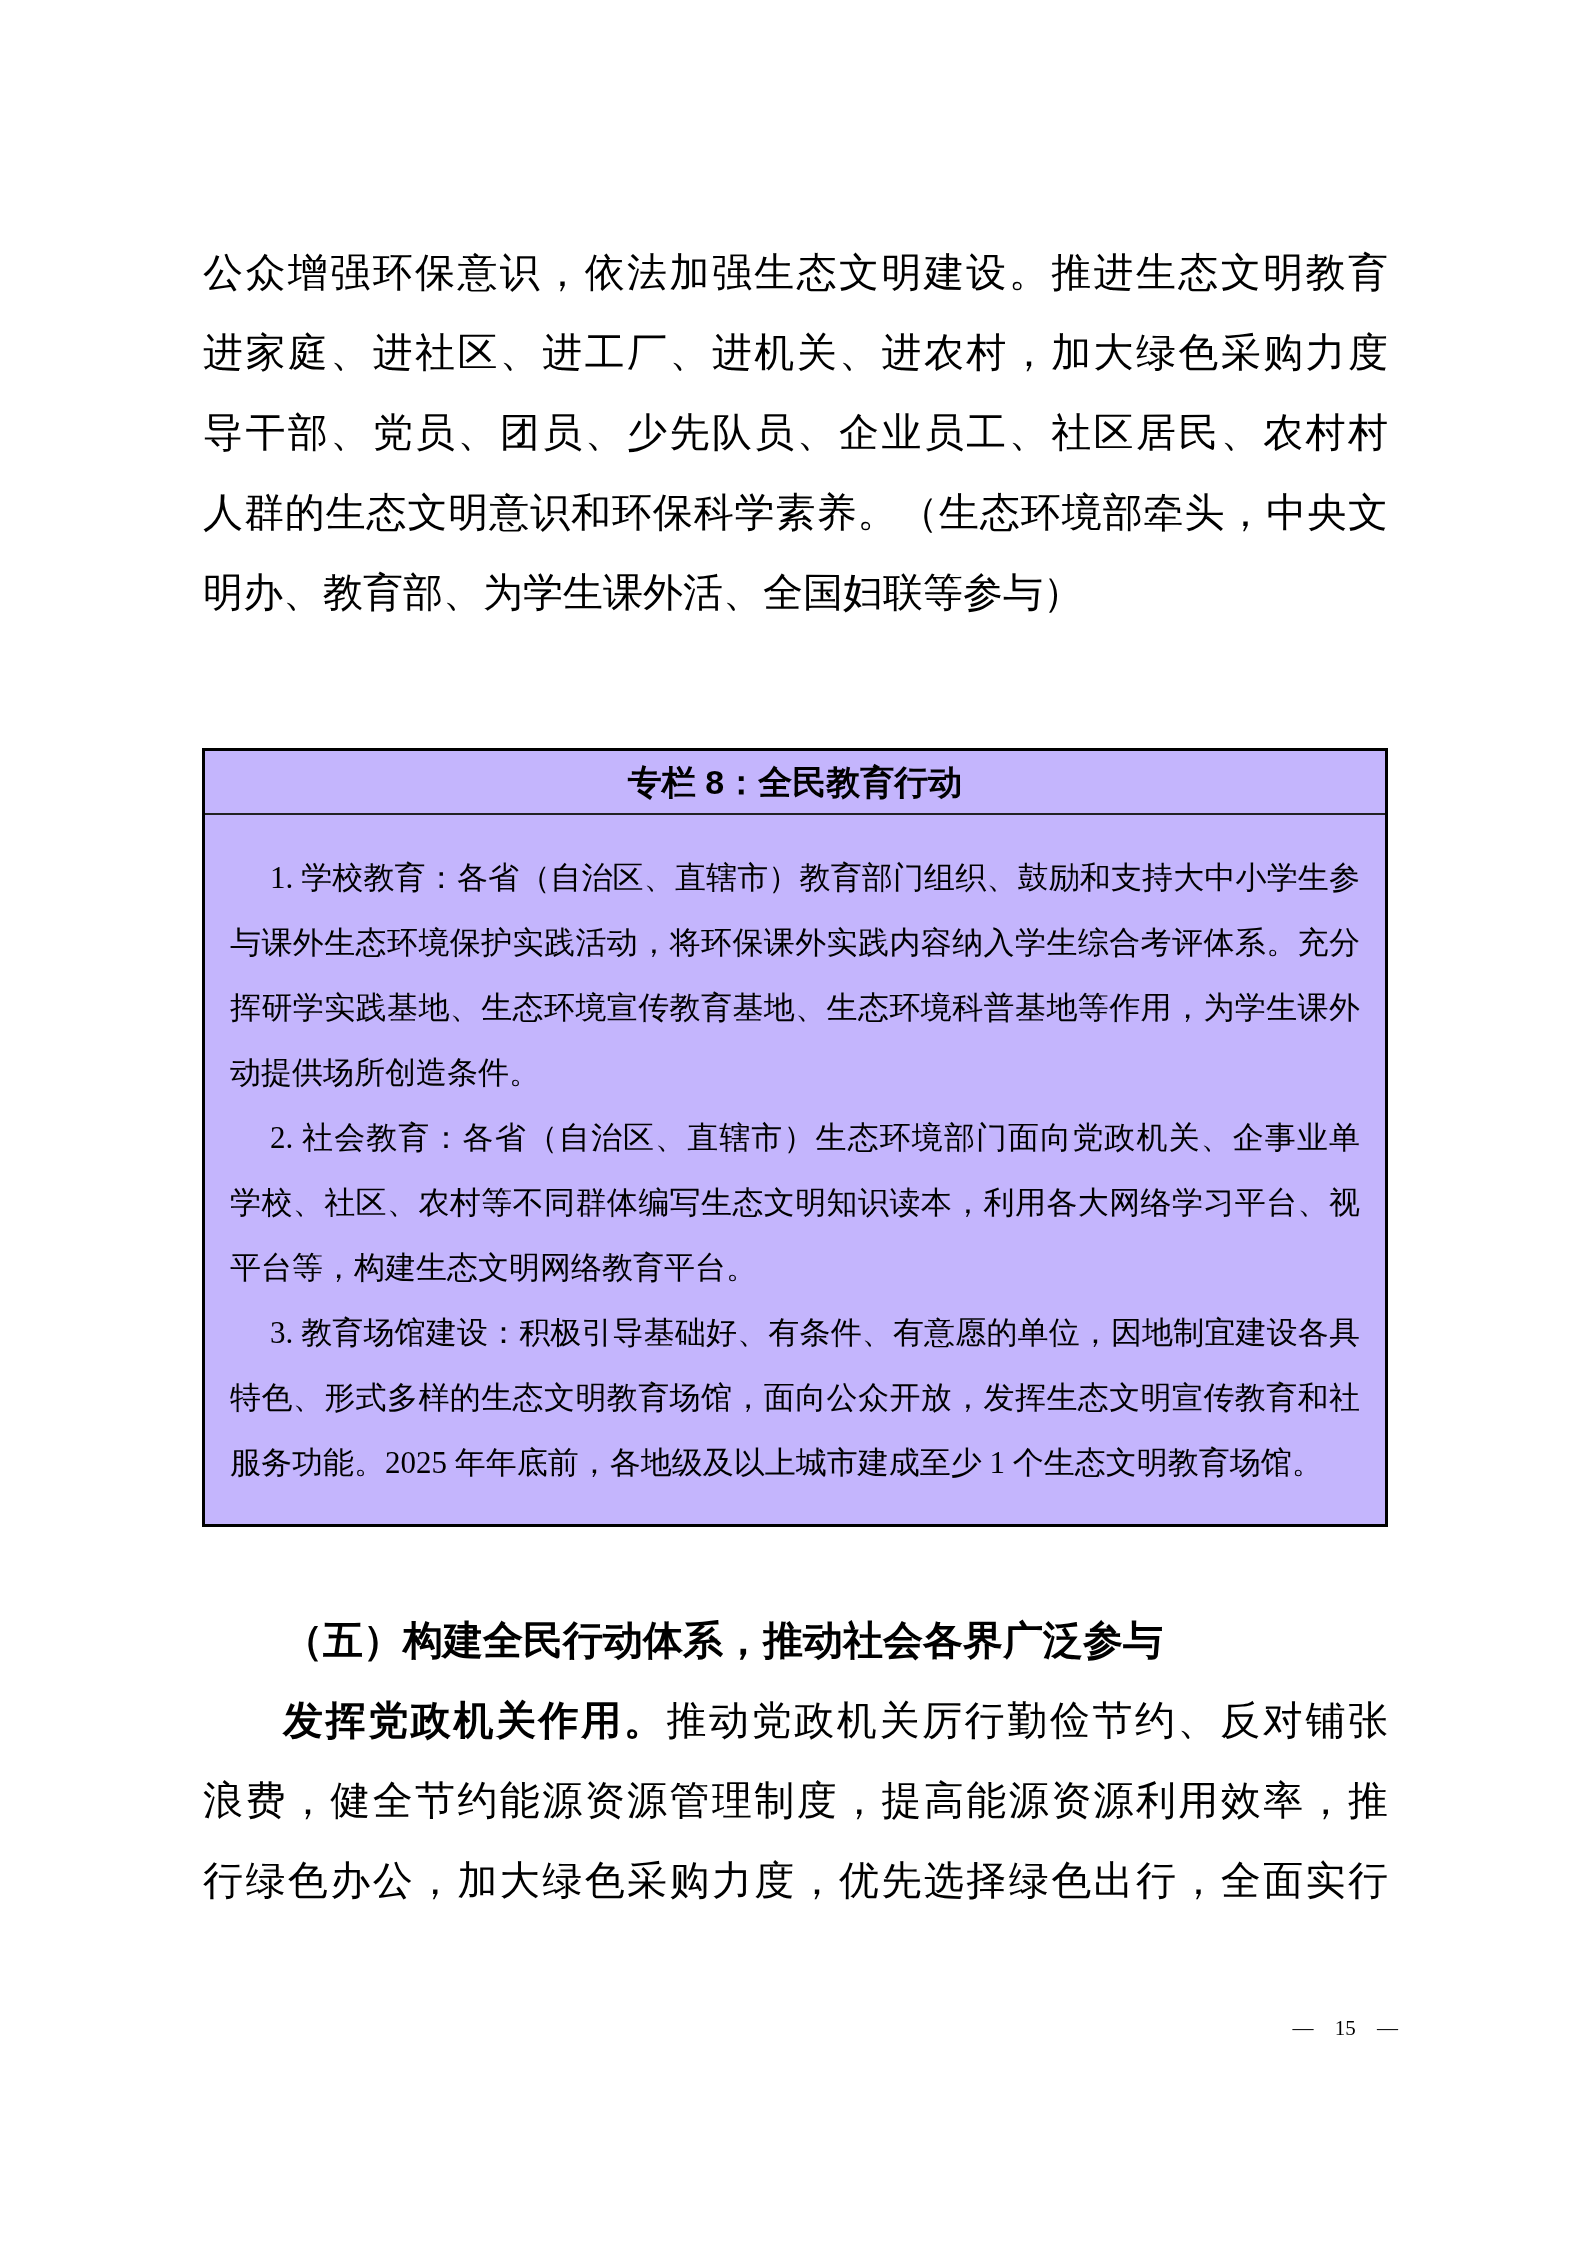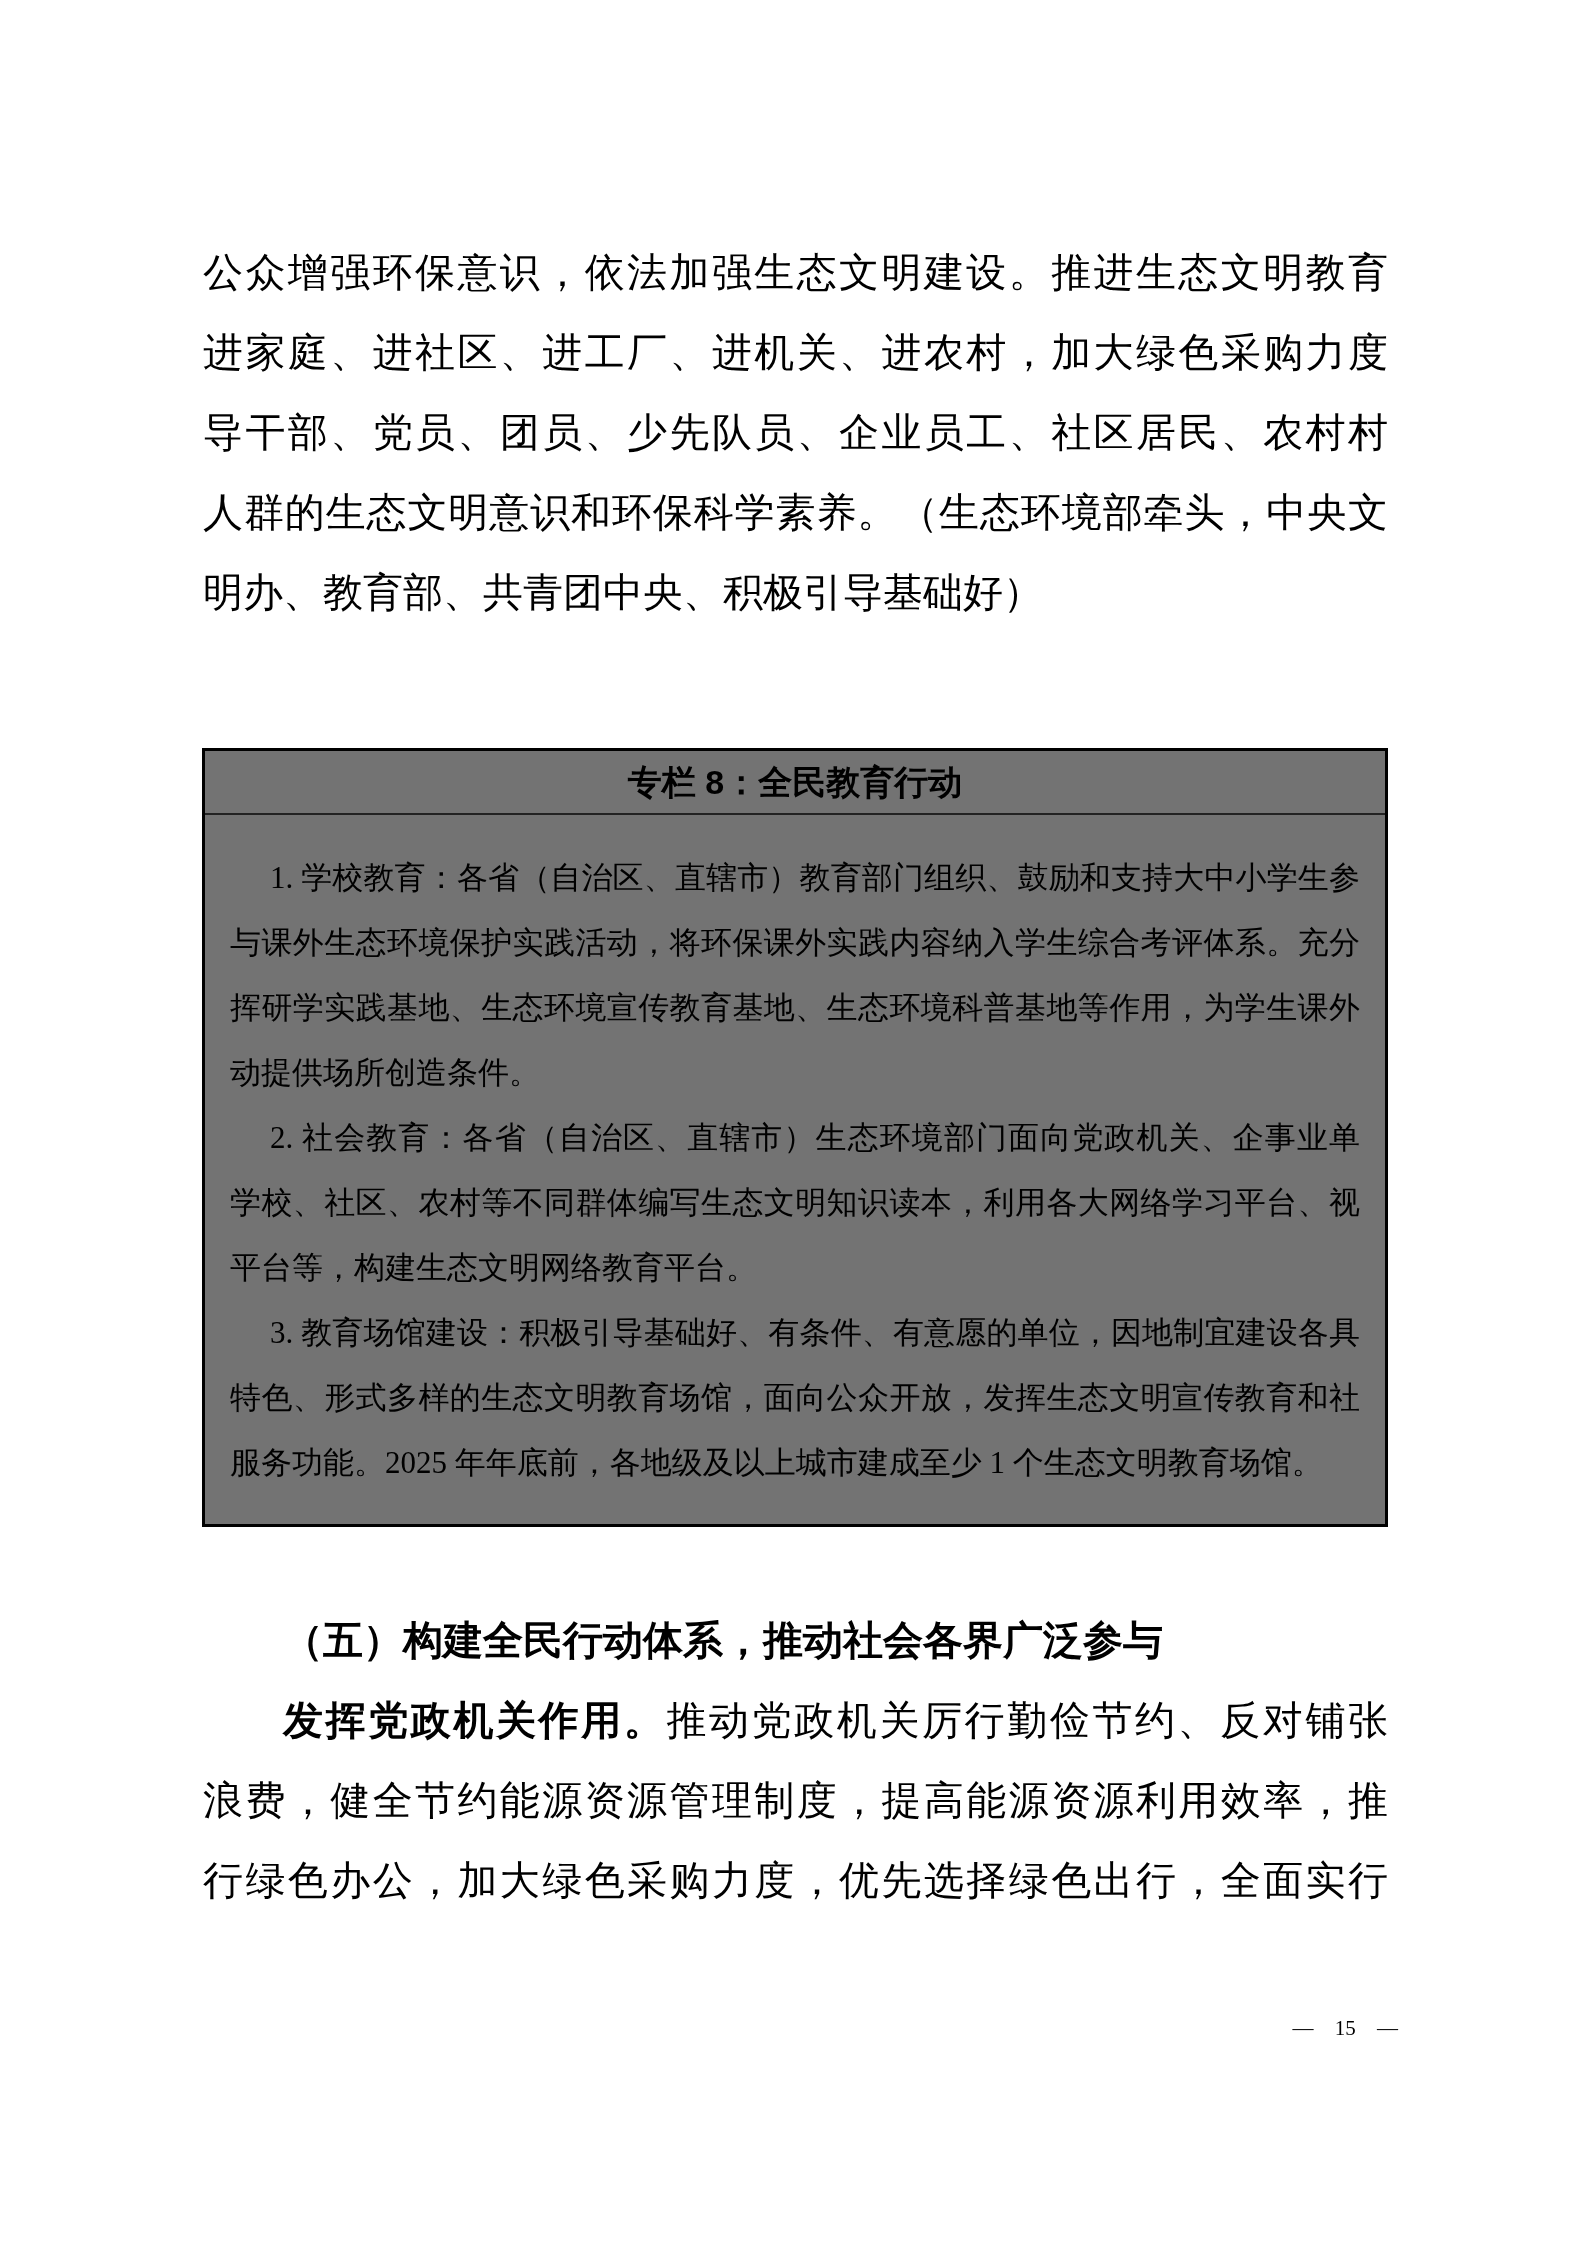--- a/index.html
+++ b/index.html
@@ -40,21 +40,21 @@
   .indent2 { text-indent: 80px; }
   
   .panel {
     position: absolute;
     left: 202px;
     top: 748px;
     width: 1186px;
     height: 779px;
     border: 3px solid #000;
     box-sizing: border-box;
-    background: #737373;
+    background: #c4b5fd;
   }
   .panel-title {
     height: 62px;
     line-height: 62px;
     text-align: center;
     font-weight: bold;
     font-size: 34px;
     border-bottom: 2px solid #222;
     font-family: "Liberation Sans", "DejaVu Sans", sans-serif;
   }
@@ -91,21 +91,21 @@
 </head>
 <body>
 
 <div class="page">
 
   <div class="para" style="top:233px;">
     <div class="jline">公众增强环保意识，依法加强生态文明建设。推进生态文明教育</div>
     <div class="jline">进家庭、进社区、进工厂、进机关、进农村，加大绿色采购力度</div>
     <div class="jline">导干部、党员、团员、少先队员、企业员工、社区居民、农村村</div>
     <div class="jline">人群的生态文明意识和环保科学素养。（生态环境部牵头，中央文</div>
-    <div class="lline">明办、教育部、共青团中央、积极引导基础好）</div>
+    <div class="lline">明办、教育部、为学生课外活、全国妇联等参与）</div>
   </div>
 
   <div class="panel">
     <div class="panel-title">专栏 8：全民教育行动</div>
     <div class="panel-body">
       <div class="jline pindent">1. 学校教育：各省（自治区、直辖市）教育部门组织、鼓励和支持大中小学生参</div>
       <div class="jline">与课外生态环境保护实践活动，将环保课外实践内容纳入学生综合考评体系。充分发</div>
       <div class="jline">挥研学实践基地、生态环境宣传教育基地、生态环境科普基地等作用，为学生课外活</div>
       <div class="lline">动提供场所创造条件。</div>
       <div class="jline pindent">2. 社会教育：各省（自治区、直辖市）生态环境部门面向党政机关、企事业单位、</div>

